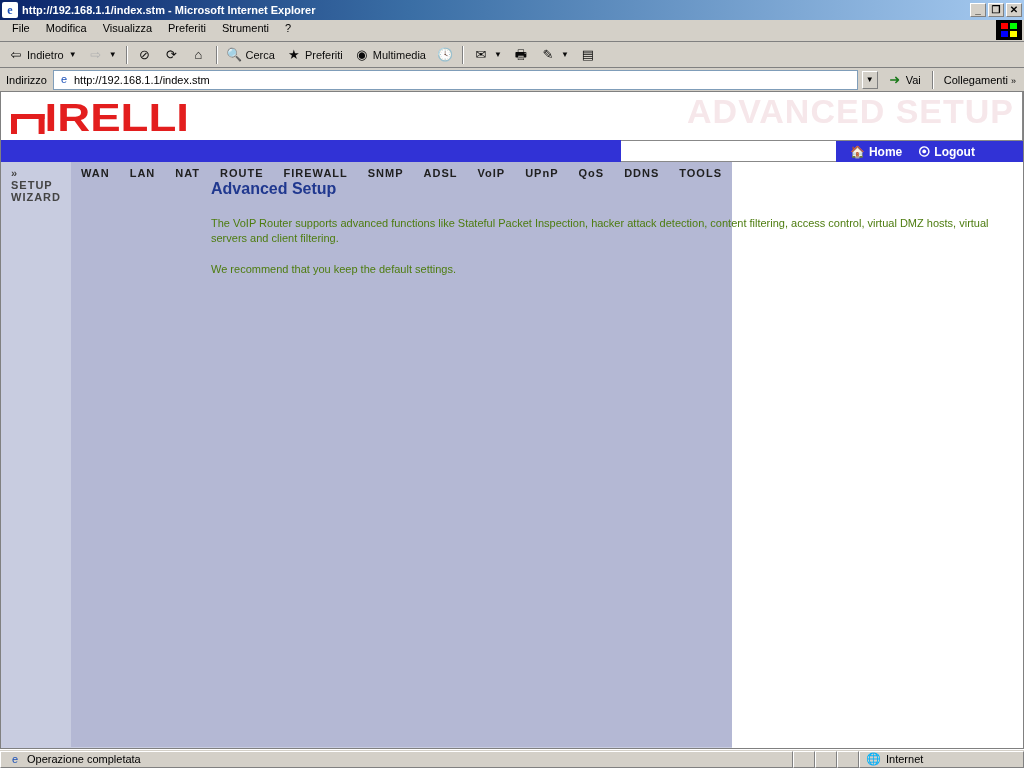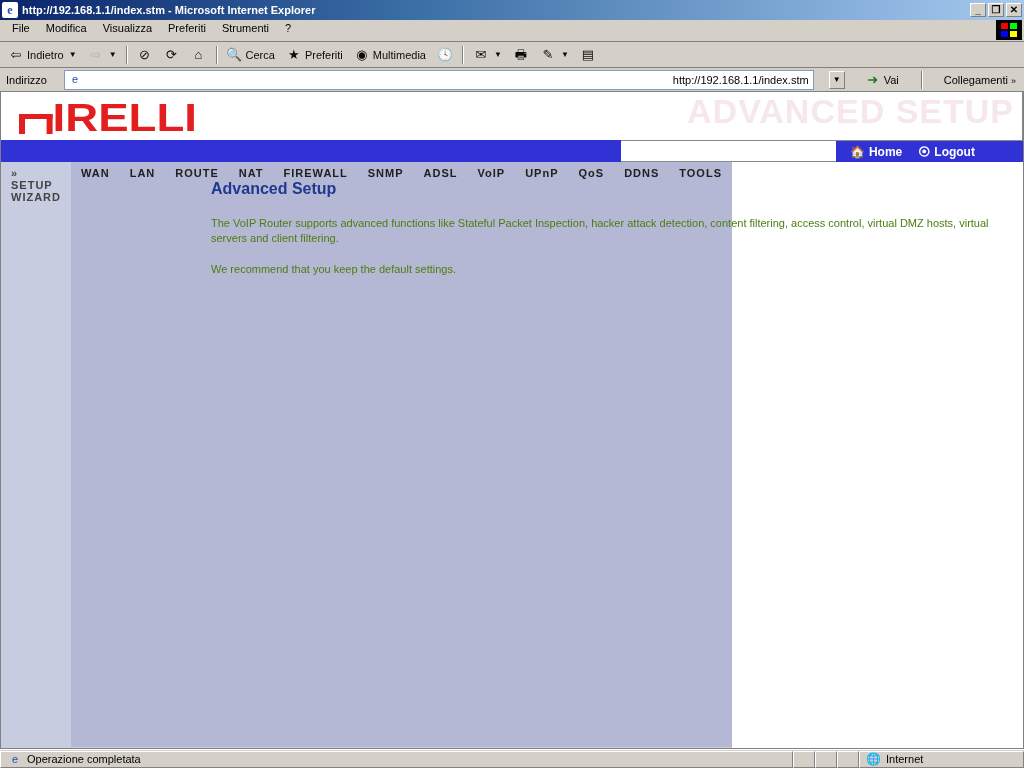--- a/index.html
+++ b/index.html
@@ -103,33 +103,33 @@
     font-size: 8px; margin-left: 2px; color: #000;
   }
   
   .addrbar {
     height: 24px;
     background: #d4d0c8;
     border-bottom: 1px solid #808080;
     display: flex;
     align-items: center;
     padding: 0 4px;
-    gap: 15px;
+    gap: 4px;
   }
   .addr-label { padding: 0 2px; }
   .addr-input-wrap {
     flex: 1;
     display: flex; align-items: center;
     background: #fff;
     border: 1px solid #7f9db9;
     height: 20px;
     padding: 0 2px;
   }
   .addr-input {
-    flex:1; border:0; outline:0; font: inherit; padding: 0 2px; text-align: right;
+    flex:1; border:0; outline:0; font: inherit; padding: 0 2px;
   }
   .addr-dd {
     width: 16px; height: 18px;
     background: #d4d0c8;
     border: 1px solid #808080;
     border-top-color:#fff; border-left-color:#fff;
     display:flex; align-items:center; justify-content:center;
     font-size: 8px;
     cursor:pointer;
   }
@@ -148,21 +148,20 @@
     border-top: 0;
     overflow: hidden;
     position: relative;
   }
   .brandbar {
     height: 48px;
     display:flex; align-items:center;
     padding: 4px 10px 0 10px;
     position: relative;
     border-right: 1px solid #888;
-    margin-left: 8px;
   }
   .brand-logo {
     font-family: Impact, Arial Black, sans-serif;
     font-size: 38px; color: #e31e1e;
     letter-spacing: 0px;
     transform: scaleX(1.2);
     transform-origin: left center;
     font-weight: 900;
   }
   .brand-ghost {
@@ -363,22 +362,22 @@
         <span>⦿</span>
         <span>Logout</span>
       </span>
     </div>
   </div>
   <div class="content-row">
     <div class="sidebar" id="sidebar">
         <div class="side-item active">» SETUP WIZARD</div>
         <div class="side-item">WAN</div>
         <div class="side-item">LAN</div>
+        <div class="side-item">NAT</div>
         <div class="side-item">ROUTE</div>
-        <div class="side-item">NAT</div>
         <div class="side-item">FIREWALL</div>
         <div class="side-item">SNMP</div>
         <div class="side-item">ADSL</div>
         <div class="side-item">VoIP</div>
         <div class="side-item">UPnP</div>
         <div class="side-item">QoS</div>
         <div class="side-item">DDNS</div>
         <div class="side-item">TOOLS</div>
       </div>
     <div class="main">

